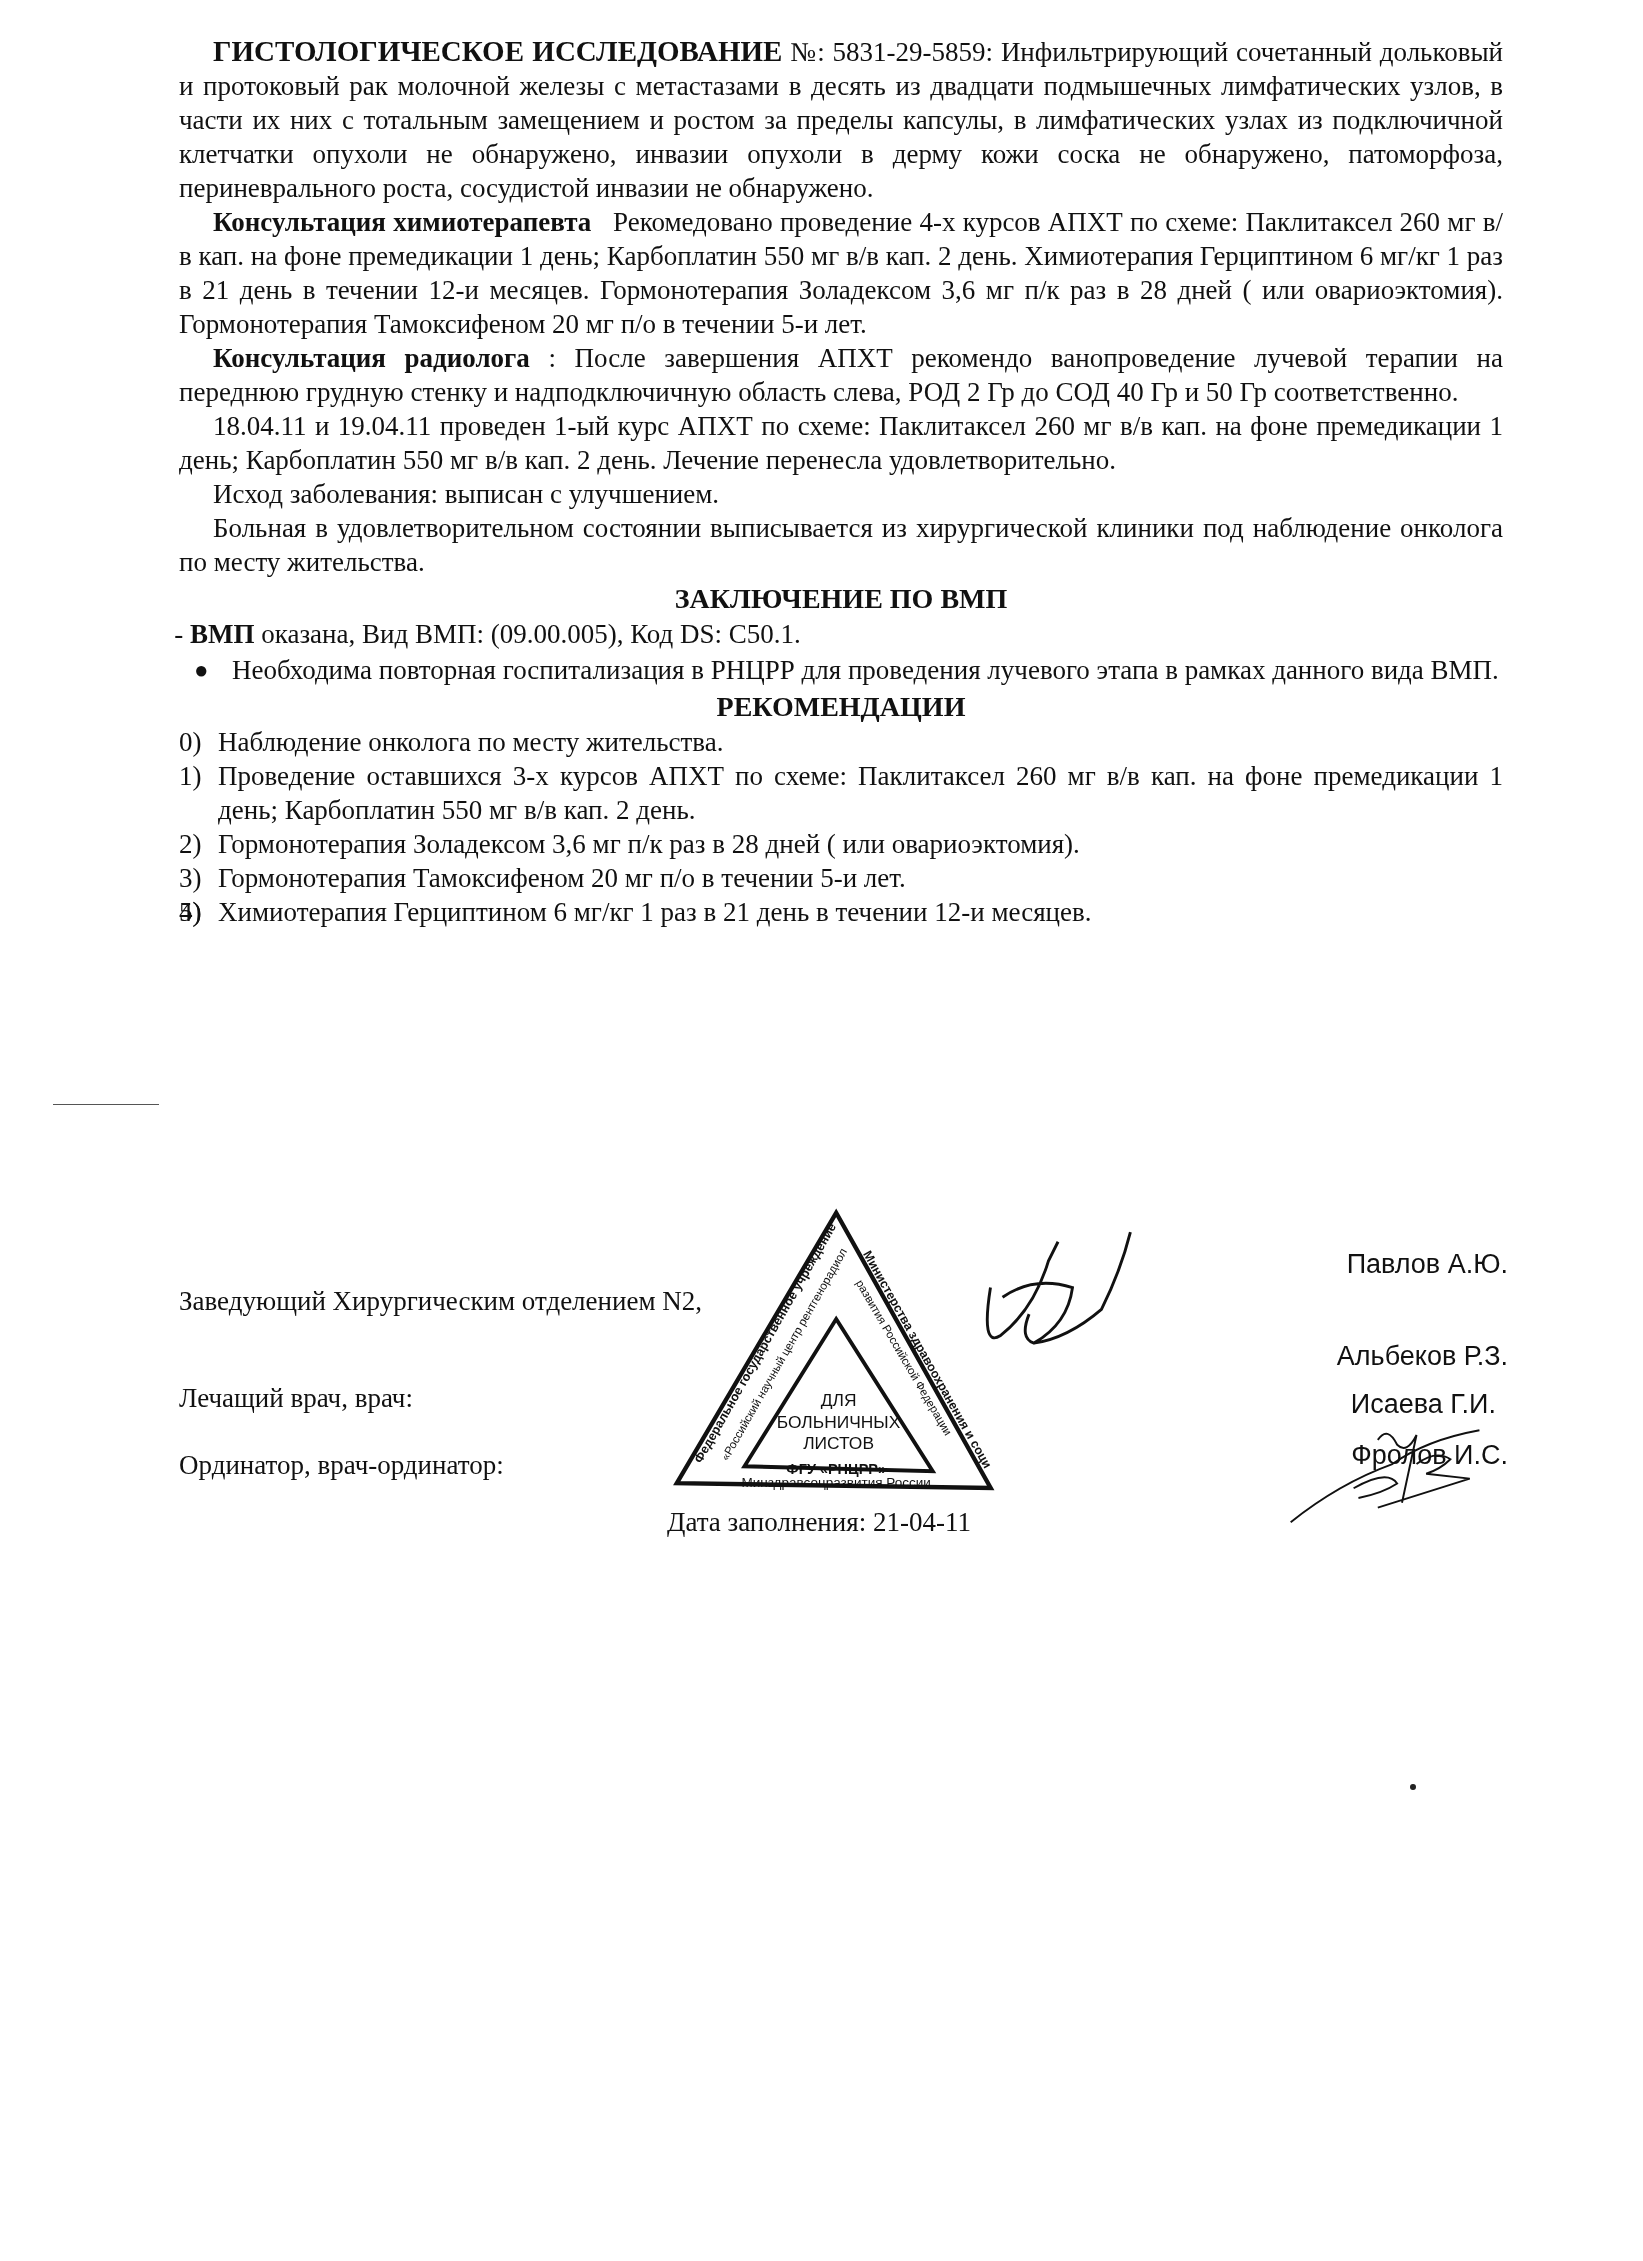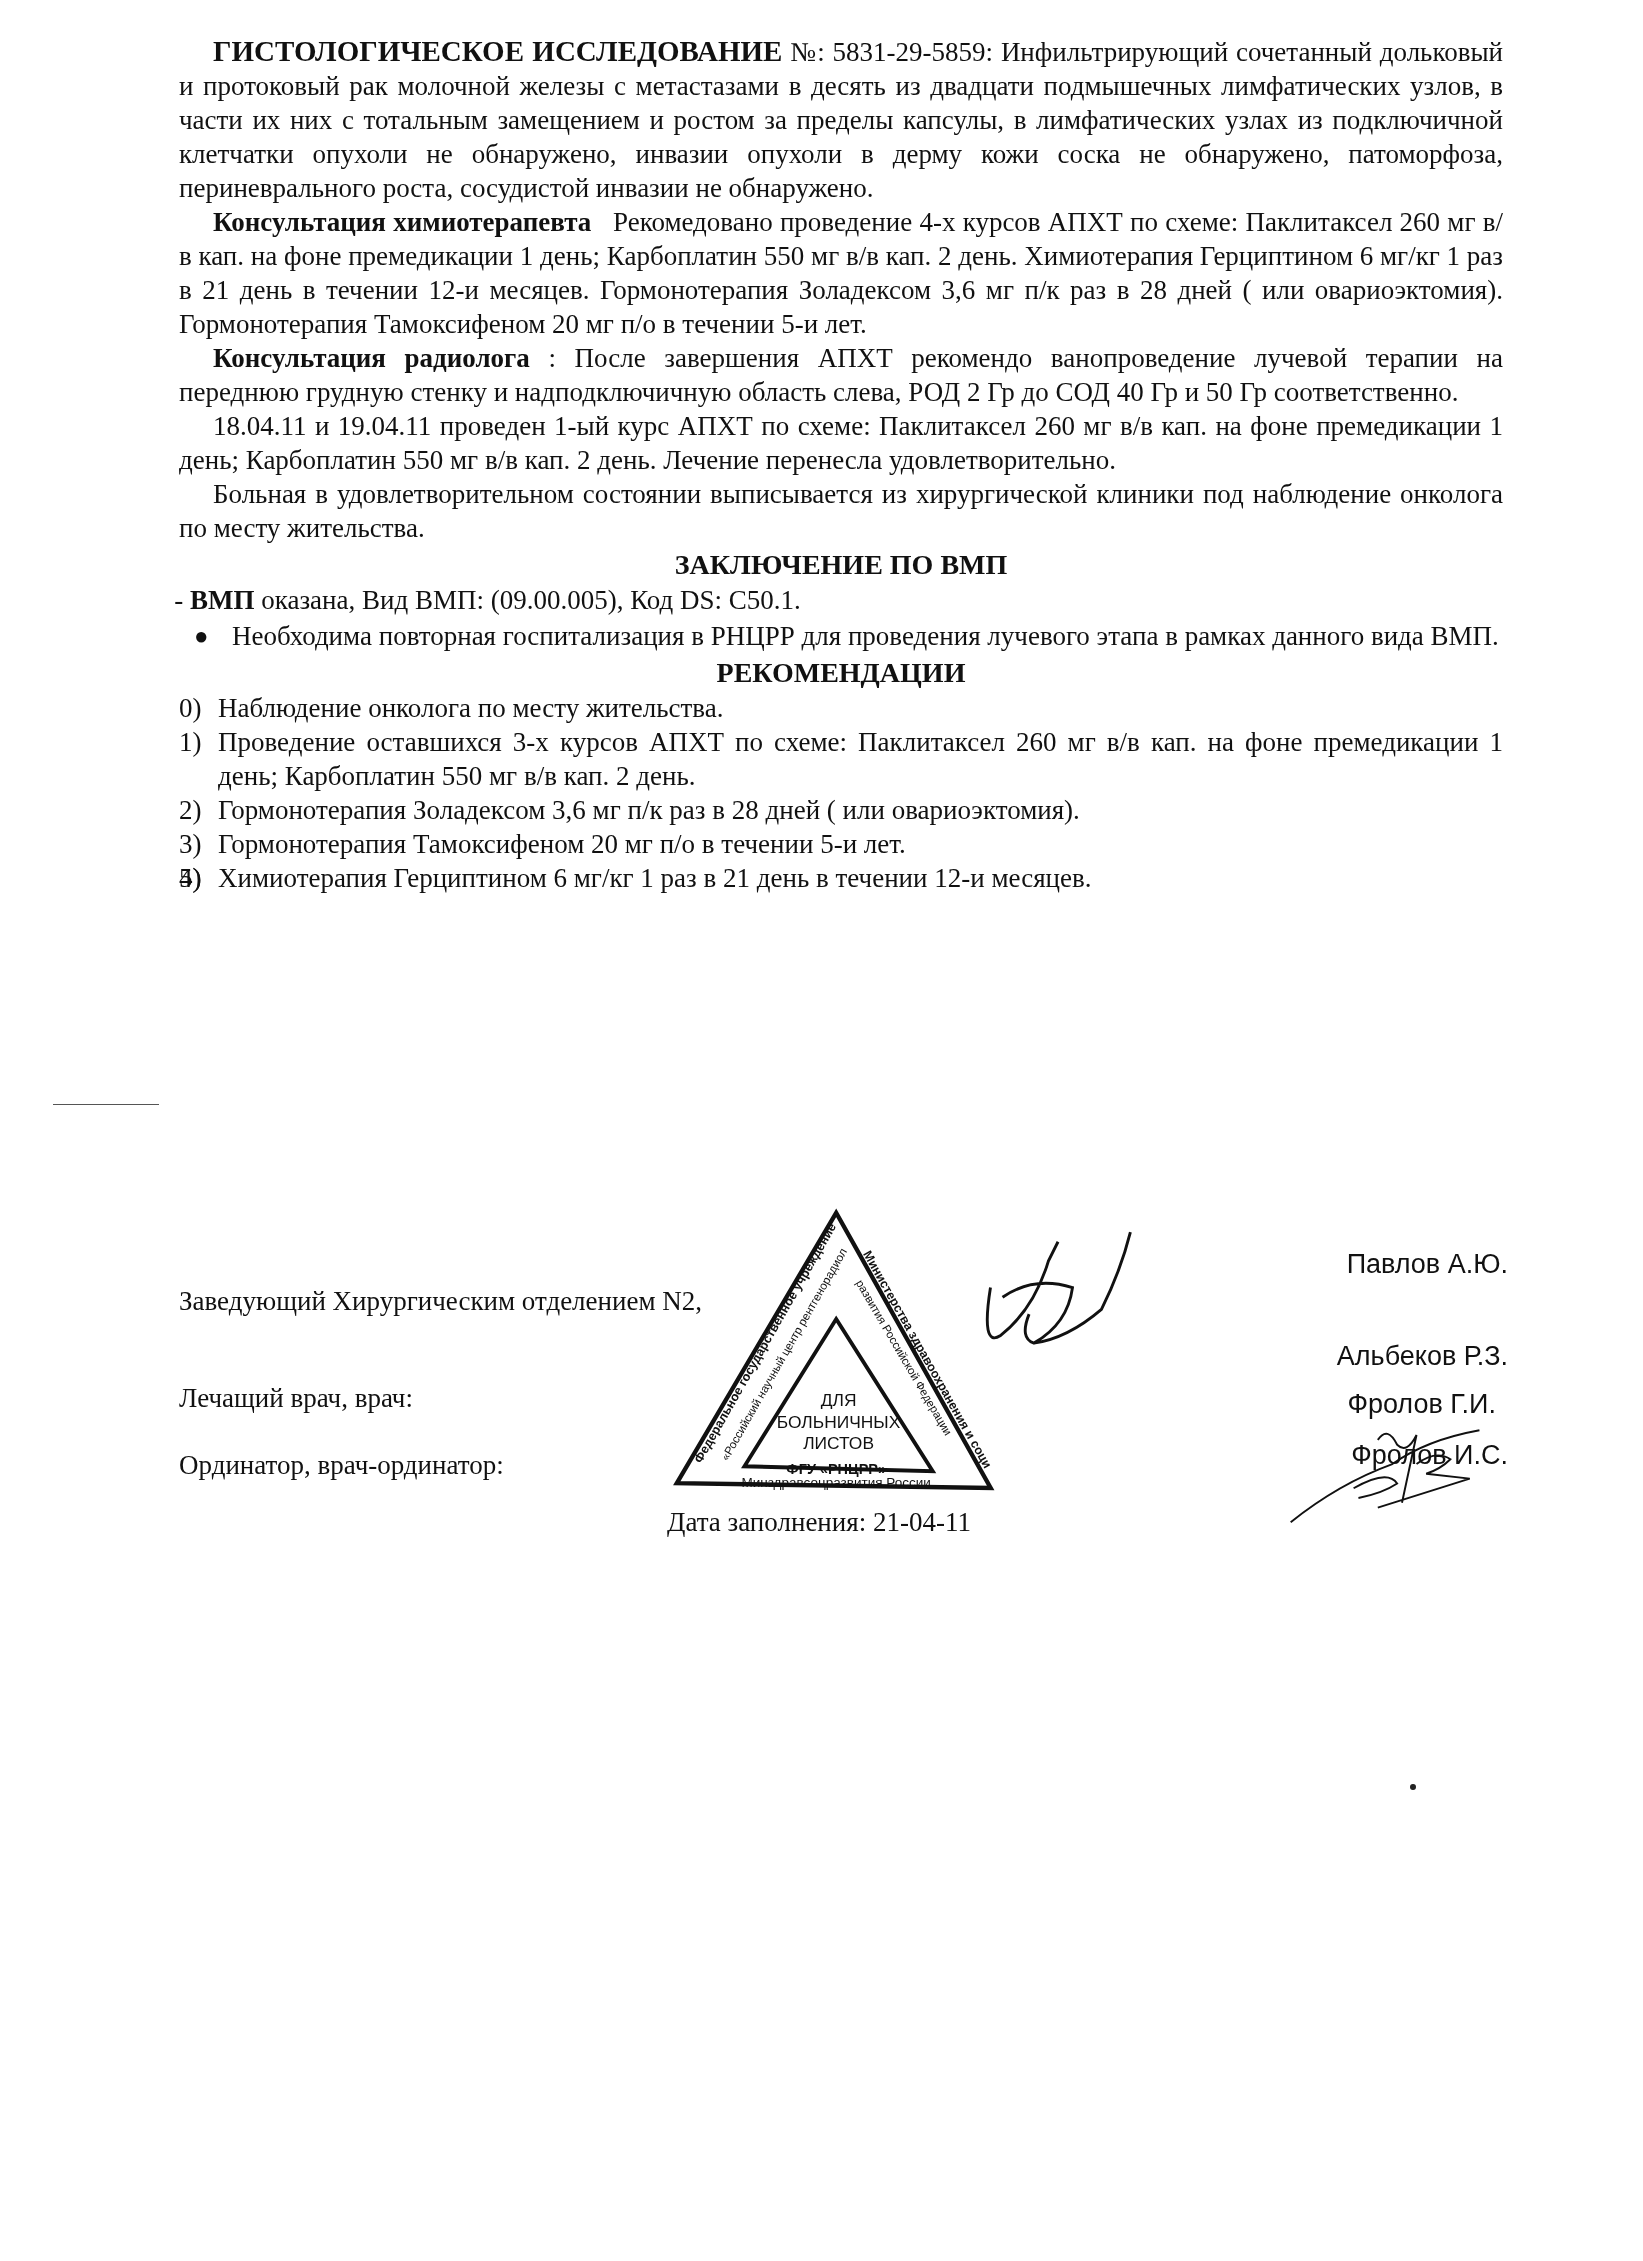--- a/index.html
+++ b/index.html
@@ -47,20 +47,21 @@
     <span class="lead-bold">Консультация химиотерапевта</span>&nbsp;&nbsp;
     <span>Рекомедовано проведение 4-х курсов АПХТ по схеме: Паклитаксел 260 мг в/в кап. на фоне премедикации 1 день; Карбоплатин 550 мг в/в кап. 2 день. Химиотерапия Герциптином 6 мг/кг 1 раз в 21 день в течении 12-и месяцев. Гормонотерапия Золадексом 3,6 мг п/к раз в 28 дней ( или овариоэктомия). Гормонотерапия Тамоксифеном 20 мг п/о в течении 5-и лет.</span>
   </p>
 
   <p class="para indent">
     <span class="lead-bold">Консультация радиолога</span>
     <span>: После завершения АПХТ рекомендо ванопроведение лучевой терапии на переднюю грудную стенку и надподключичную область слева, РОД 2 Гр до СОД 40 Гр и 50 Гр соответственно.</span>
   </p>
 
   <p class="para indent">18.04.11 и 19.04.11 проведен 1-ый курс АПХТ по схеме: Паклитаксел 260 мг в/в кап. на фоне премедикации 1 день; Карбоплатин 550 мг в/в кап. 2 день. Лечение перенесла удовлетворительно.</p>
+  <p class="para indent">Исход заболевания: выписан с улучшением.</p>
   <p class="para indent">Больная в удовлетворительном состоянии выписывается из хирургической клиники под наблюдение онколога по месту жительства.</p>
 
   <h2 class="h-center">ЗАКЛЮЧЕНИЕ ПО ВМП</h2>
   <p class="vmp-line">
     <span>- </span><b>ВМП</b><span> оказана, Вид ВМП: (09.00.005), Код DS: C50.1.</span>
   </p>
   <ul class="bullet-list">
     <li>
       <span class="bullet-dot">●</span>
       <span>Необходима повторная госпитализация в РНЦРР для проведения лучевого этапа в рамках данного вида ВМП.</span>
@@ -84,21 +85,21 @@
   </div>
   <div class="sig-role" style="top:208px;text-align:center;">
     <div>Лечащий врач, врач:</div>
   </div>
   <div class="sig-role" style="top:275px;">
     <div>Ординатор, врач-ординатор:</div>
   </div>
 
   <div class="sig-name" style="top:75px;">Павлов А.Ю.</div>
   <div class="sig-name" style="top:167px;">Альбеков Р.З.</div>
-  <div class="sig-name" style="top:215px; right:12px;">Фролов Г.И.</div>
+  <div class="sig-name" style="top:215px; right:12px;">Исаева Г.И.</div>
   <div class="sig-name" style="top:266px;">Фролов И.С.</div>
 
   <svg class="stamp" viewBox="0 0 700 600">
     <defs>
       <path id="stamp-left-outer" d="M 60 540 L 345 40"></path>
       <path id="stamp-left-inner" d="M 115 535 L 360 105"></path>
       <path id="stamp-right-outer" d="M 395 105 L 650 555"></path>
       <path id="stamp-right-inner" d="M 380 165 L 600 540"></path>
     </defs>
     <polygon points="340,20 660,590 10,580" fill="none" stroke="#111" stroke-width="9"></polygon>

